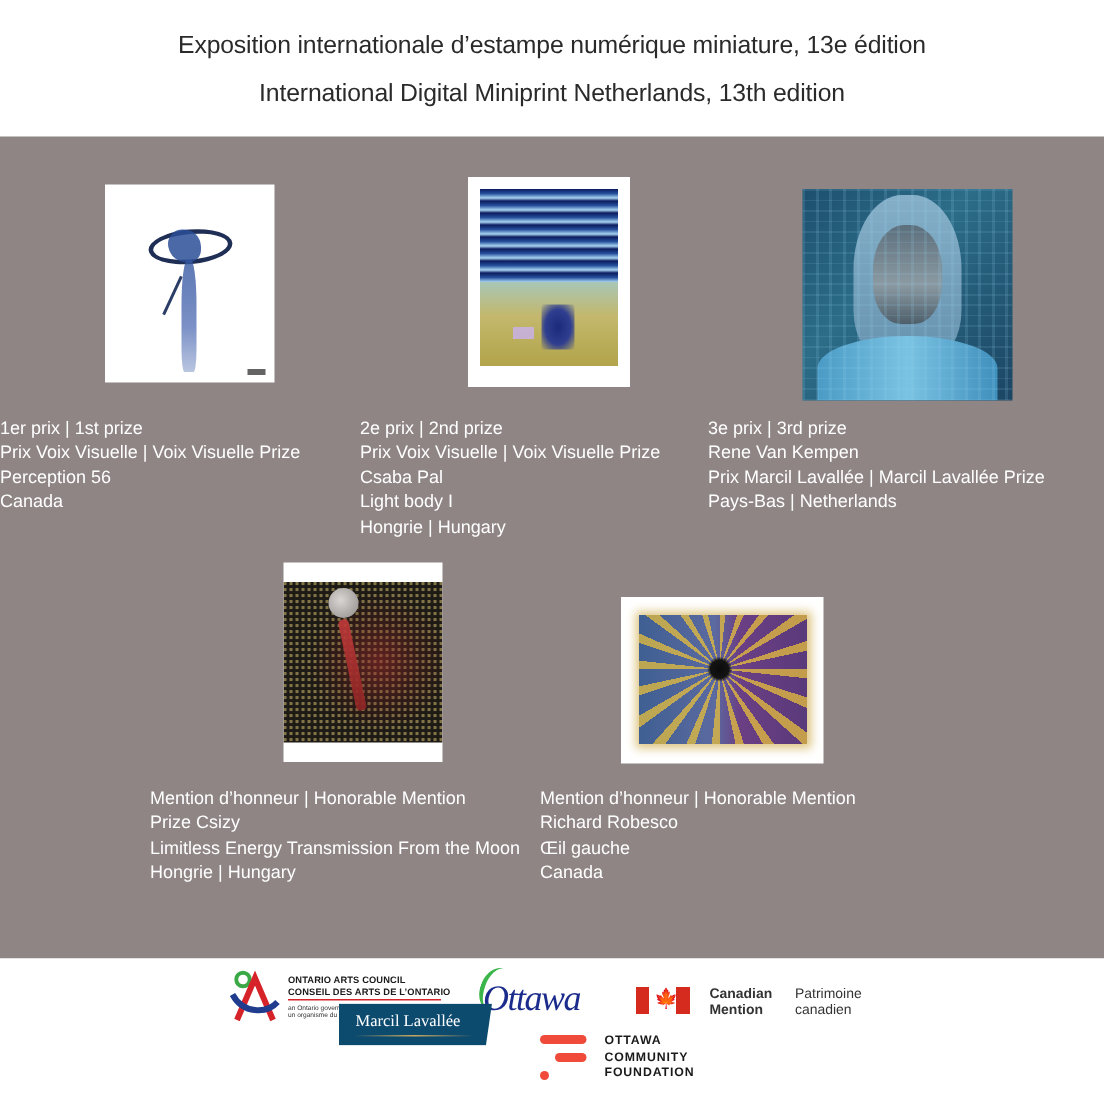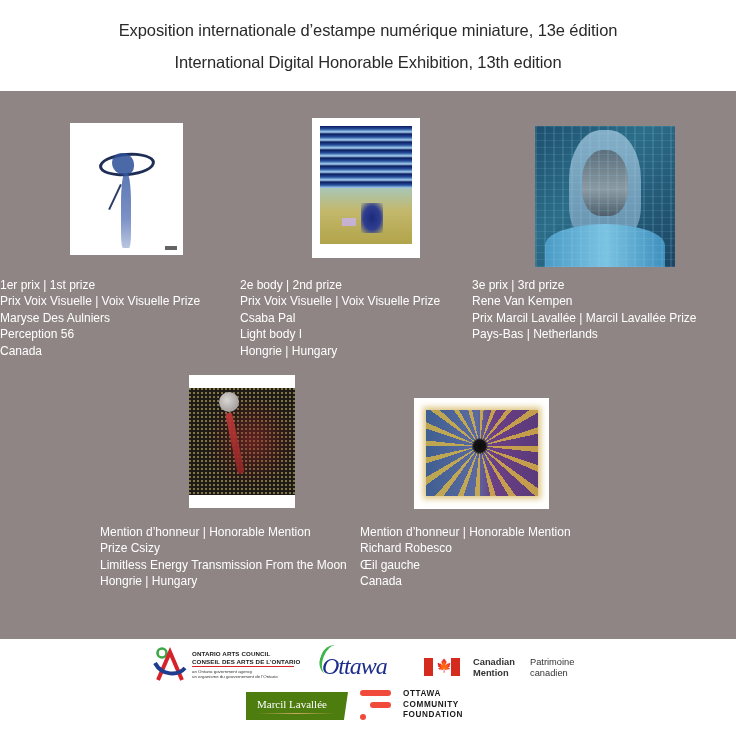--- a/index.html
+++ b/index.html
@@ -78,63 +78,62 @@
     .ottawa { position: absolute; left: 318px; top: 643px; width: 86px; height: 40px; }
     .ottawa .word { position: absolute; left: 4px; top: 10px; font-family: "Liberation Serif", "DejaVu Serif", serif; font-style: italic; font-size: 24px; color: #1c2c8c; letter-spacing: -1px; }
     .ottawa .swoosh { position: absolute; left: 2px; top: 2px; width: 22px; height: 30px; border-left: 3px solid #3cb54a; border-radius: 60% 0 0 60%; transform: rotate(20deg); }
 
     .canheritage { position: absolute; left: 424px; top: 656px; width: 160px; height: 24px; }
     .canheritage .flag { position: absolute; left: 0; top: 2px; width: 36px; height: 18px; background: linear-gradient(90deg, #d52b1e 0 25%, #ffffff 25% 75%, #d52b1e 75% 100%); }
     .canheritage .leaf { position: absolute; left: 12px; top: 1px; font-size: 13px; color: #d52b1e; line-height: 18px; }
     .canheritage .en { position: absolute; left: 49px; top: 1px; font-size: 9.3px; line-height: 10.5px; color: #333; white-space: nowrap; font-weight: bold; }
     .canheritage .fr { position: absolute; left: 106px; top: 1px; font-size: 9.3px; line-height: 10.5px; color: #333; white-space: nowrap; }
 
-    .marcil { position: absolute; left: 226px; top: 692px; width: 102px; height: 28px; background: #4d7c0f; clip-path: polygon(0 0, 100% 0, 96% 100%, 0 100%); margin-left: 20px; }
+    .marcil { position: absolute; left: 226px; top: 669px; width: 102px; height: 28px; background: #0c4a6e; clip-path: polygon(0 0, 100% 0, 96% 100%, 0 100%); }
     .marcil .name { position: absolute; left: 11px; top: 6px; font-family: "Liberation Serif", "DejaVu Serif", serif; font-size: 11px; color: #ffffff; white-space: nowrap; }
     .marcil .underline { position: absolute; left: 10px; top: 21px; width: 80px; height: 1px; background: linear-gradient(90deg, transparent, #c9a860, transparent); }
 
     .ocf { position: absolute; left: 360px; top: 690px; width: 120px; height: 34px; }
     .ocf .bar1 { position: absolute; left: 0; top: 0; width: 31px; height: 6px; background: #f04b3a; border-radius: 3px; }
     .ocf .bar2 { position: absolute; left: 10px; top: 12px; width: 21px; height: 6px; background: #f04b3a; border-radius: 3px; }
     .ocf .dot { position: absolute; left: 0; top: 24px; width: 6px; height: 6px; background: #f04b3a; border-radius: 50%; }
     .ocf .text { position: absolute; left: 43px; top: -1px; font-size: 8.2px; line-height: 10.7px; font-weight: bold; color: #1a1a1a; letter-spacing: .6px; white-space: nowrap; }
   </style>
 </head>
 <body>
 
 <div class="header">
   <div class="line l1">Exposition internationale d’estampe numérique miniature, 13e édition</div>
-  <div class="line l2">International Digital Honorable Exhibition, 13th edition</div>
+  <div class="line l2">International Digital Miniprint Netherlands, 13th edition</div>
 </div>
 
 <div class="panel"></div>
 
 <div class="art art1">
   <div class="ring"></div>
   <div class="blob"></div>
   <div class="figure"></div>
   <div class="strand"></div>
   <div class="sig"></div>
 </div>
 <div class="caption bold" style="left:0; top:277px; width:252px;">
   <div>1er prix | 1st prize</div>
   <div>Prix Voix Visuelle |  Voix Visuelle Prize</div>
-  <div>Maryse Des Aulniers</div>
   <div>Perception 56</div>
   <div>Canada</div>
 </div>
 
 <div class="art art2">
   <div class="inner"></div>
   <div class="lower"></div>
   <div class="dark"></div>
   <div class="violet"></div>
 </div>
 <div class="caption normal" style="left:240px; top:277px; width:252px;">
-  <div>2e body | 2nd prize</div>
+  <div>2e prix | 2nd prize</div>
   <div>Prix Voix Visuelle | Voix Visuelle Prize</div>
   <div>Csaba Pal</div>
   <div>Light body I</div>
   <div>Hongrie | Hungary</div>
 </div>
 
 <div class="art art3">
   <div class="hood"></div>
   <div class="face"></div>
   <div class="shoulders"></div>

